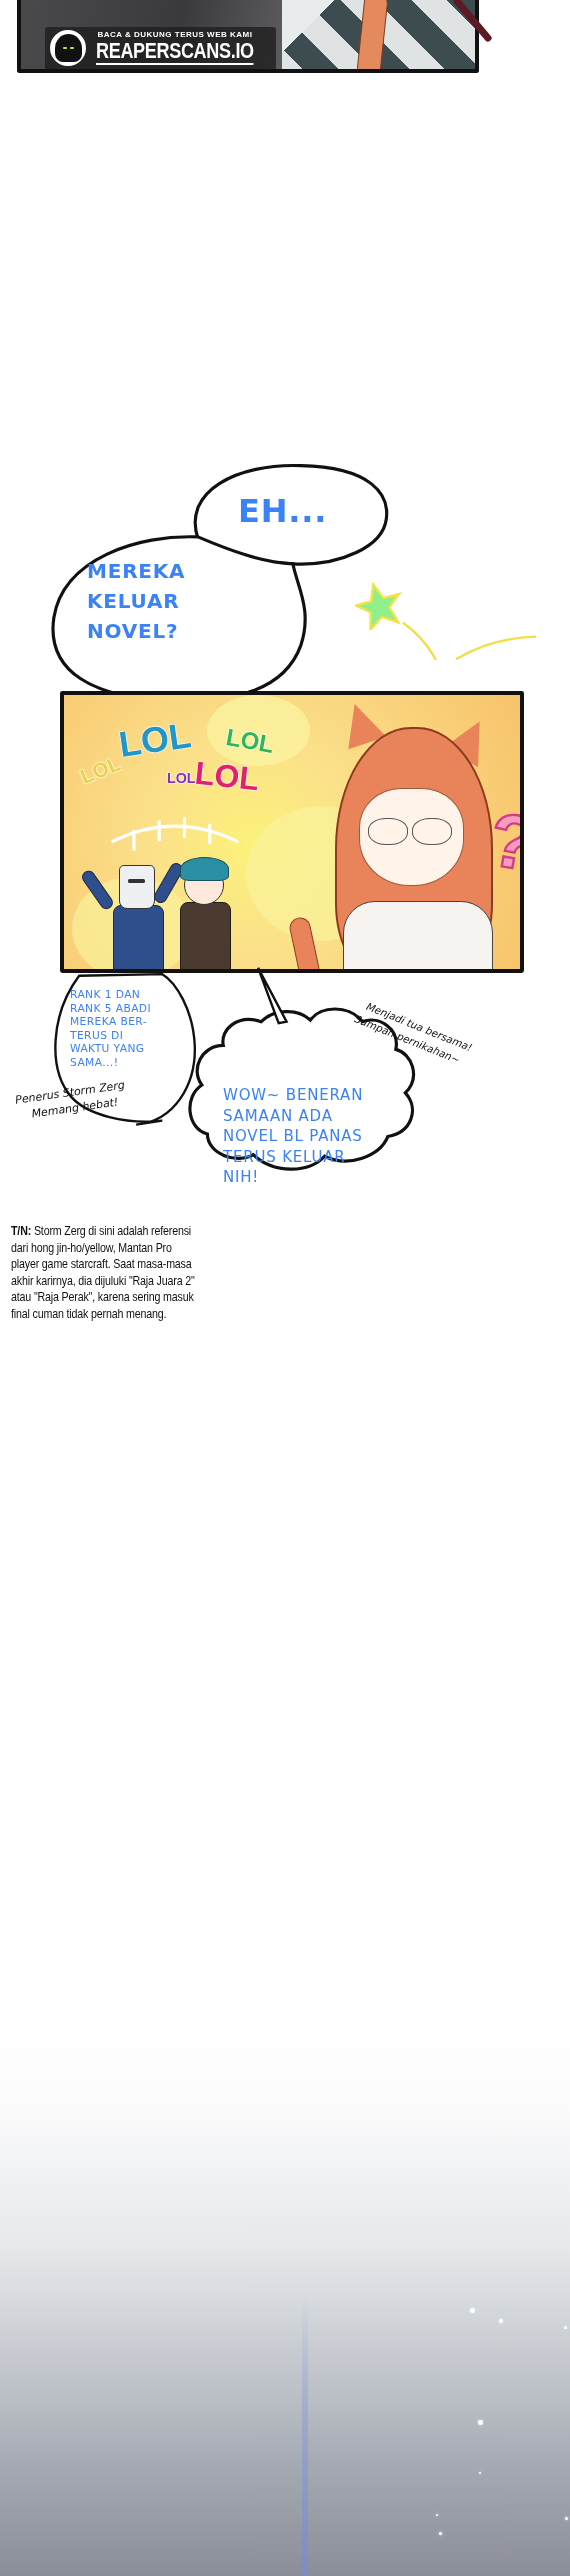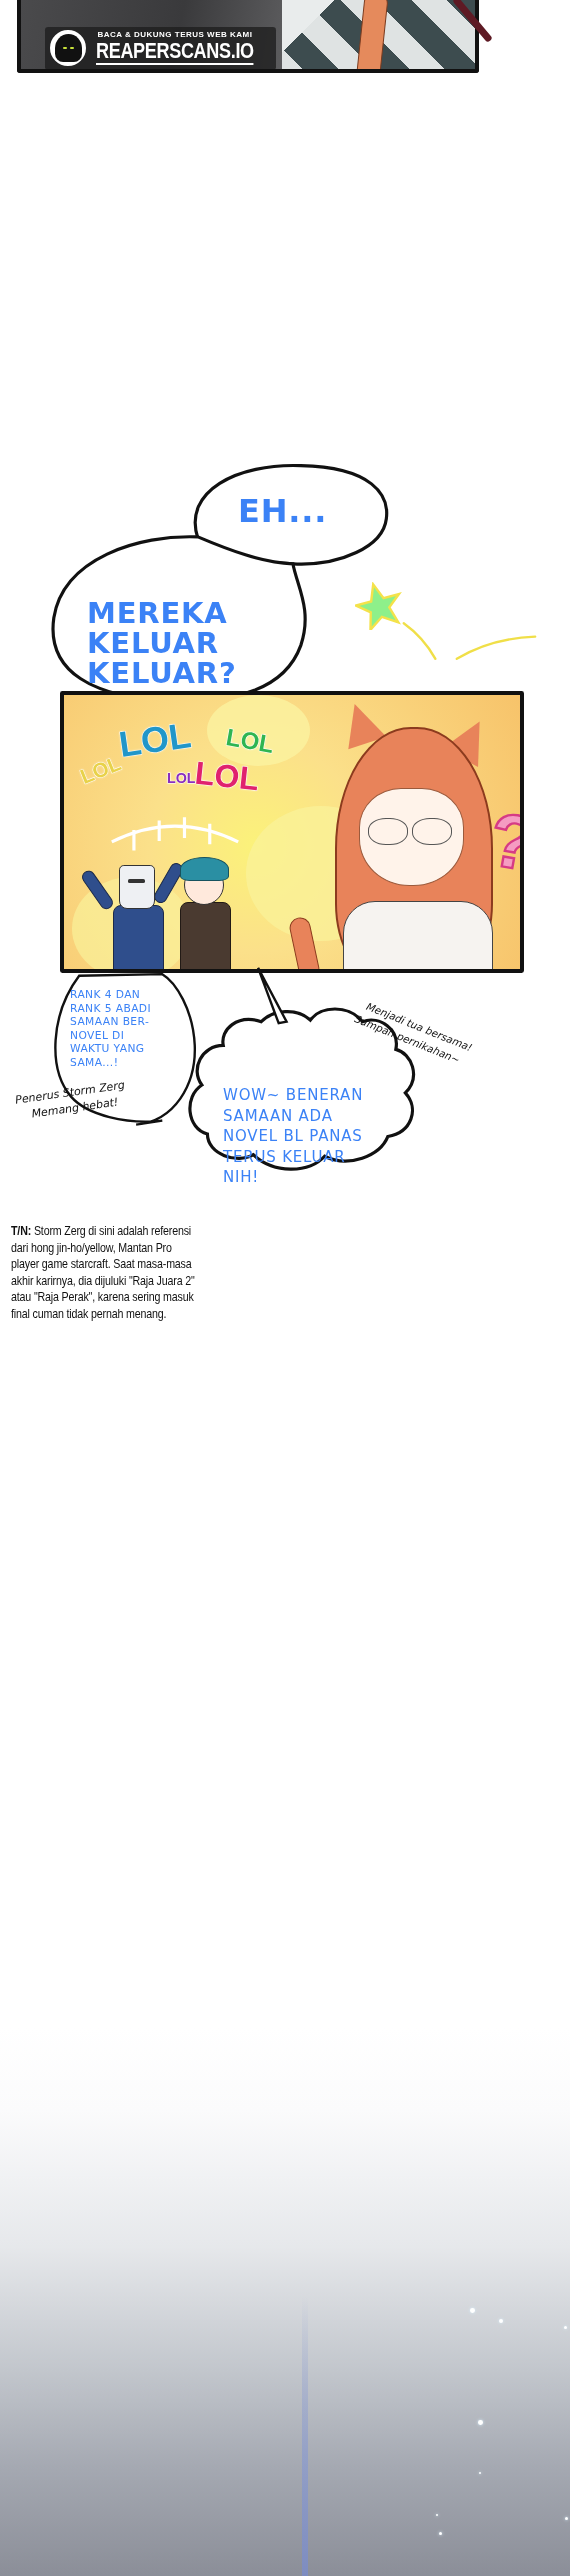--- a/index.html
+++ b/index.html
@@ -152,24 +152,24 @@
 </svg>
 
 <div class="star">
   <svg width="48" height="48" viewBox="0 0 60 60">
     <polygon points="30,2 38,22 58,22 42,35 48,56 30,44 12,56 18,35 2,22 22,22" fill="#8ef08a" stroke="#f4e24a" stroke-width="3" transform="rotate(-15 30 30)"></polygon>
   </svg>
 </div>
 
 <div class="bubble-text" style="left:238px; top:493px; width:111px; font-size:32px; line-height:36px;">EH...</div>
 
-<div class="bubble-text" style="left:87px; top:598px; width:174px; font-size:29px; line-height:30px;">
+<div class="bubble-text" style="left:87px; top:556px; width:174px; font-size:20px; line-height:30px;">
   <div>MEREKA</div>
   <div>KELUAR</div>
-  <div>KELUAR?</div>
+  <div>NOVEL?</div>
 </div>
 
 <div class="main-panel">
   <div class="blob1"></div>
     <div class="blob2"></div>
     <div class="blob3"></div>
 
   <span class="lol" style="left:16px; top:63px; font-size:20.6px; color:#e8d24a; transform:rotate(-22deg);">LOL</span>
   <span class="lol" style="left:55px; top:24px; font-size:36px; color:#2196c9; transform:rotate(-8deg);">LOL</span>
   <span class="lol" style="left:103px; top:75px; font-size:14.3px; color:#8a2fbf;">LOL</span>
@@ -211,24 +211,24 @@
 <svg class="svg-layer" style="top:966px;" width="570" height="238" viewBox="0 0 720 300">
 
   <path d="M 100 12 C 64 60, 60 130, 90 165 C 110 188, 160 200, 205 195 L 172 200 C 220 196, 248 150, 246 100 C 244 55, 222 20, 205 10 Z" fill="#fff" stroke="#111" stroke-width="3"></path>
 
   <path d="M 330 70 C 300 60, 278 80, 282 100 C 255 100, 240 130, 255 150 C 232 165, 236 205, 262 212 C 262 238, 300 250, 320 238 C 345 262, 390 262, 410 240 C 440 255, 480 240, 490 215 C 520 210, 530 180, 512 160 C 532 140, 520 110, 500 105 C 505 80, 480 62, 458 70 C 440 48, 405 50, 392 68 C 375 52, 345 55, 330 70 Z" fill="#fff" stroke="#111" stroke-width="4"></path>
 
   <path d="M 326 2 L 352 72 L 362 70 Z" fill="#fff" stroke="#111" stroke-width="3"></path>
 </svg>
 
 <div class="bubble-text" style="left:70px; top:988px; width:111px; font-size:10.7px; line-height:13.5px; font-weight:normal; letter-spacing:0.4px;">
-  <div>RANK 4 DAN</div>
+  <div>RANK 1 DAN</div>
   <div>RANK 5 ABADI</div>
-  <div>SAMAAN BER-</div>
-  <div>NOVEL DI</div>
+  <div>MEREKA BER-</div>
+  <div>TERUS DI</div>
   <div>WAKTU YANG</div>
   <div>SAMA...!</div>
 </div>
 
 <div class="bubble-text" style="left:223px; top:1085px; width:174px; font-size:15px; line-height:20.6px; font-weight:normal;">
   <div>WOW~ BENERAN</div>
   <div>SAMAAN ADA</div>
   <div>NOVEL BL PANAS</div>
   <div>TERUS KELUAR</div>
   <div>NIH!</div>

